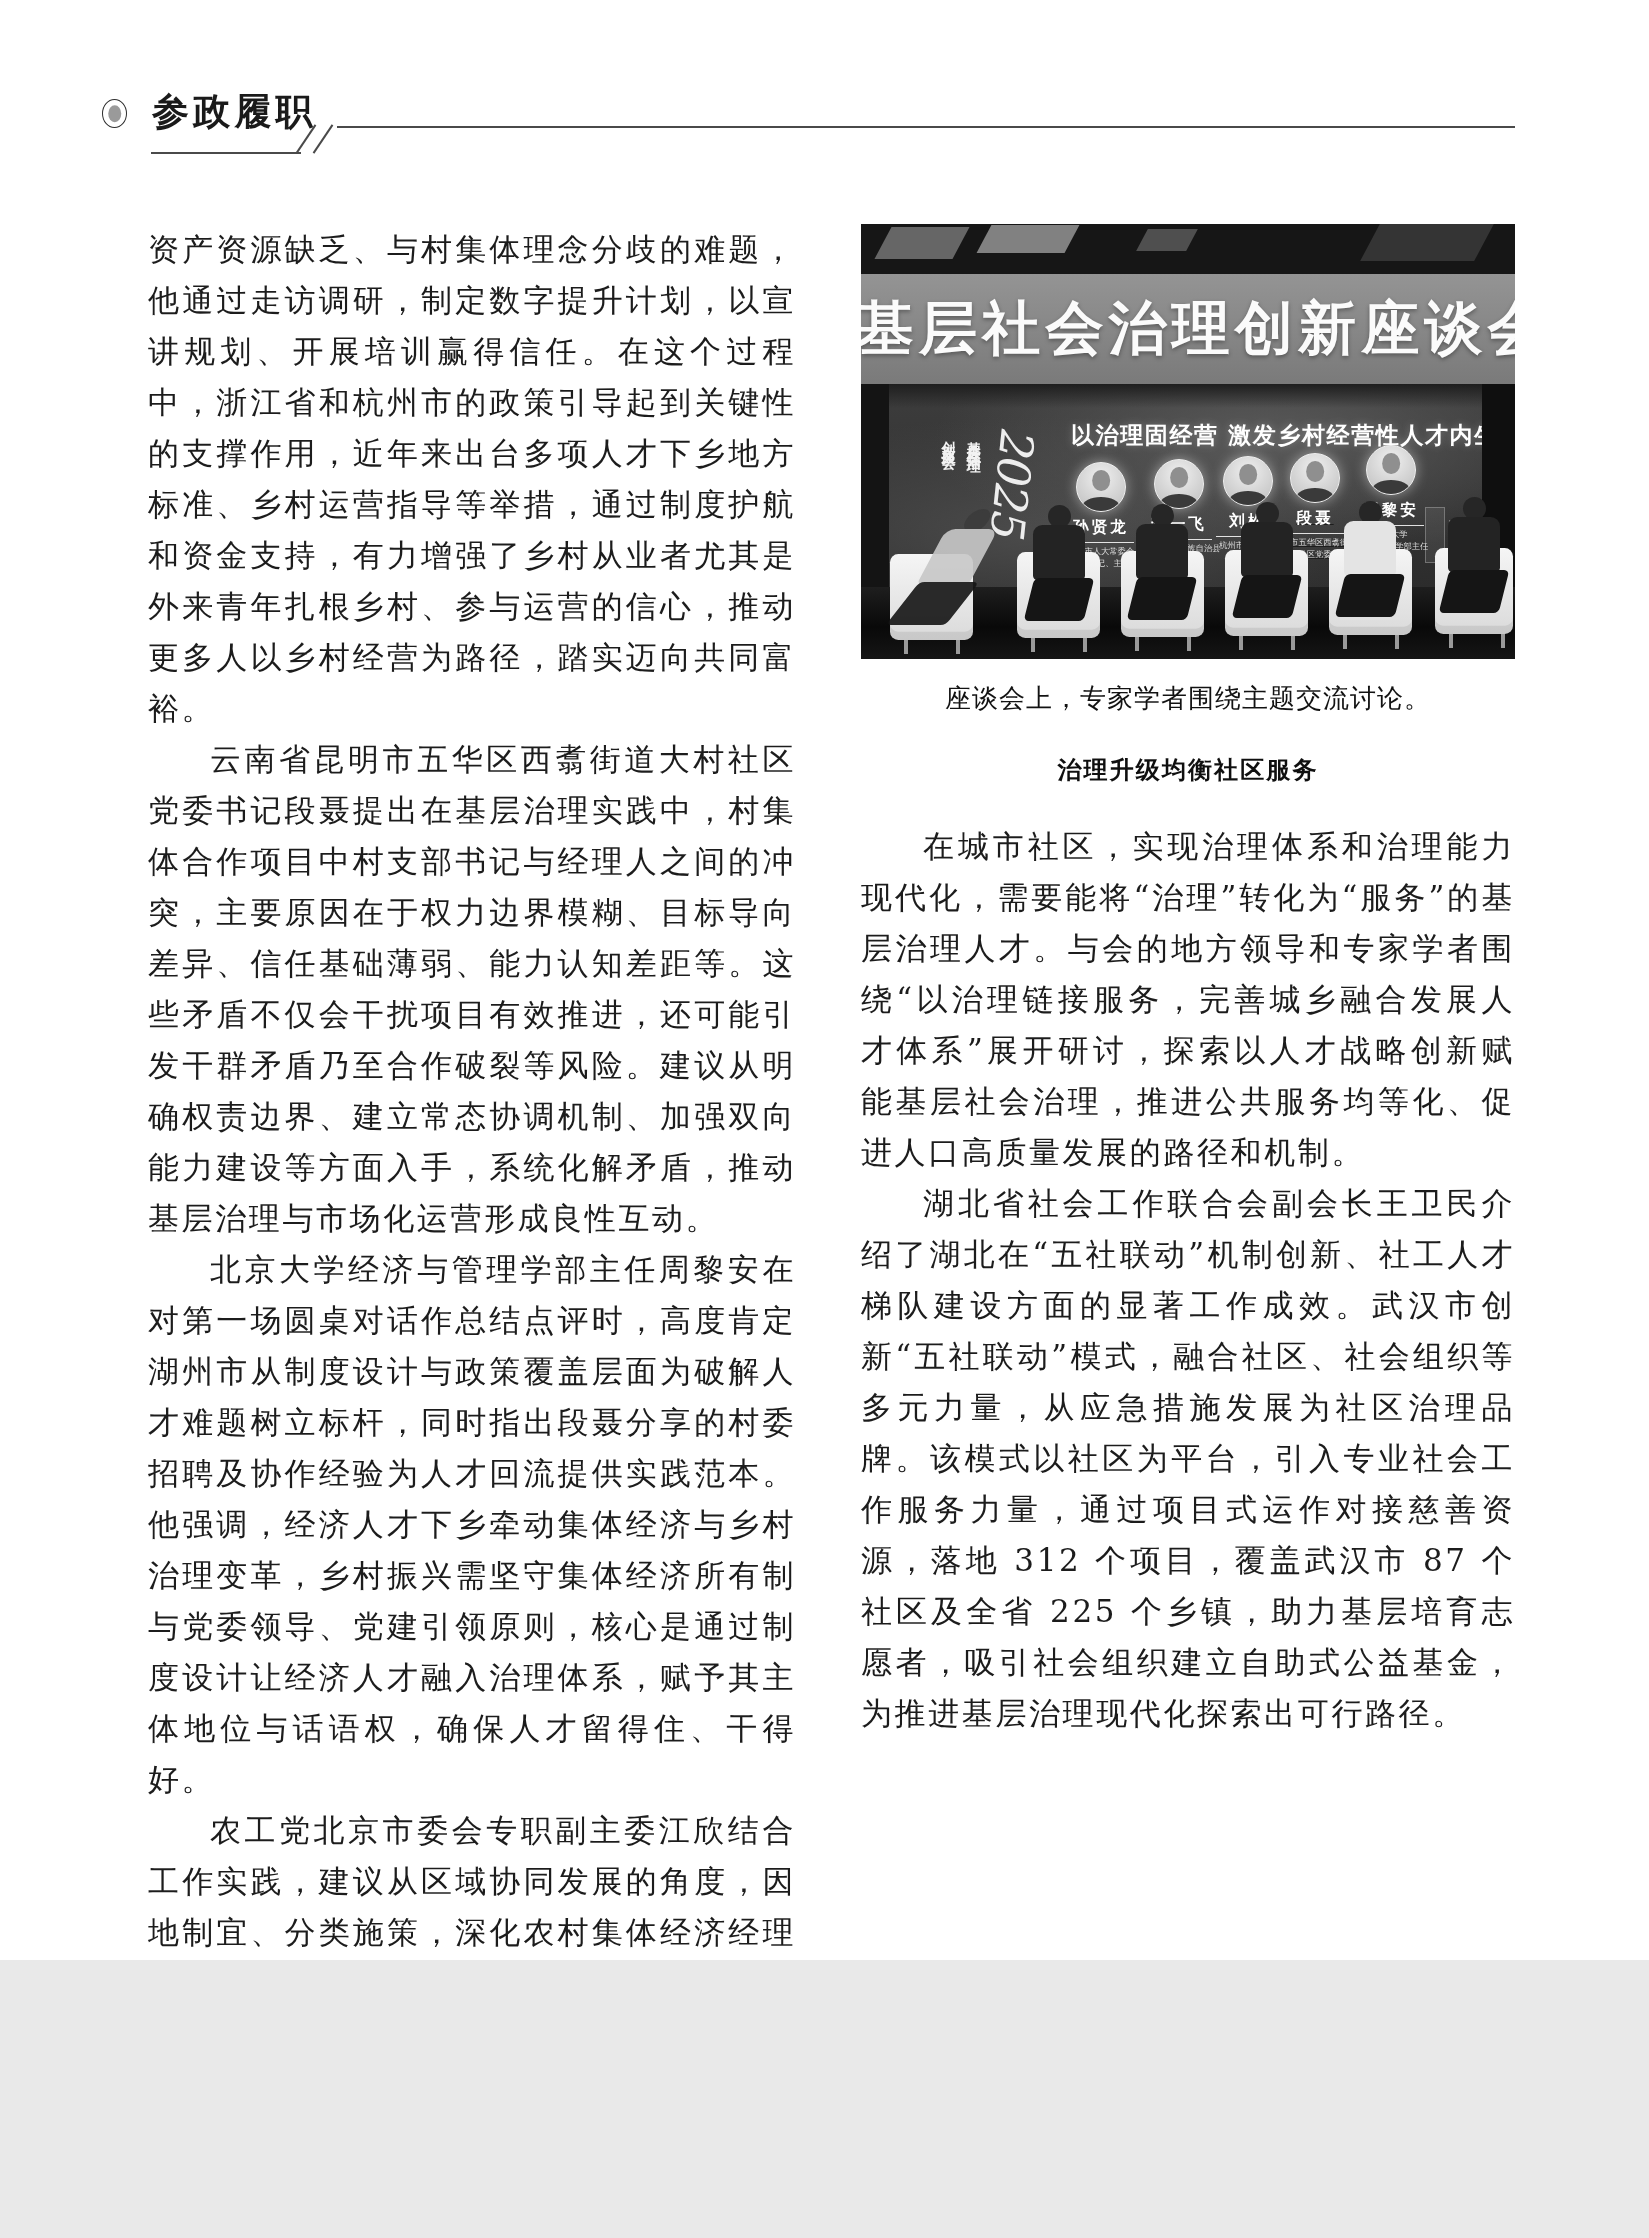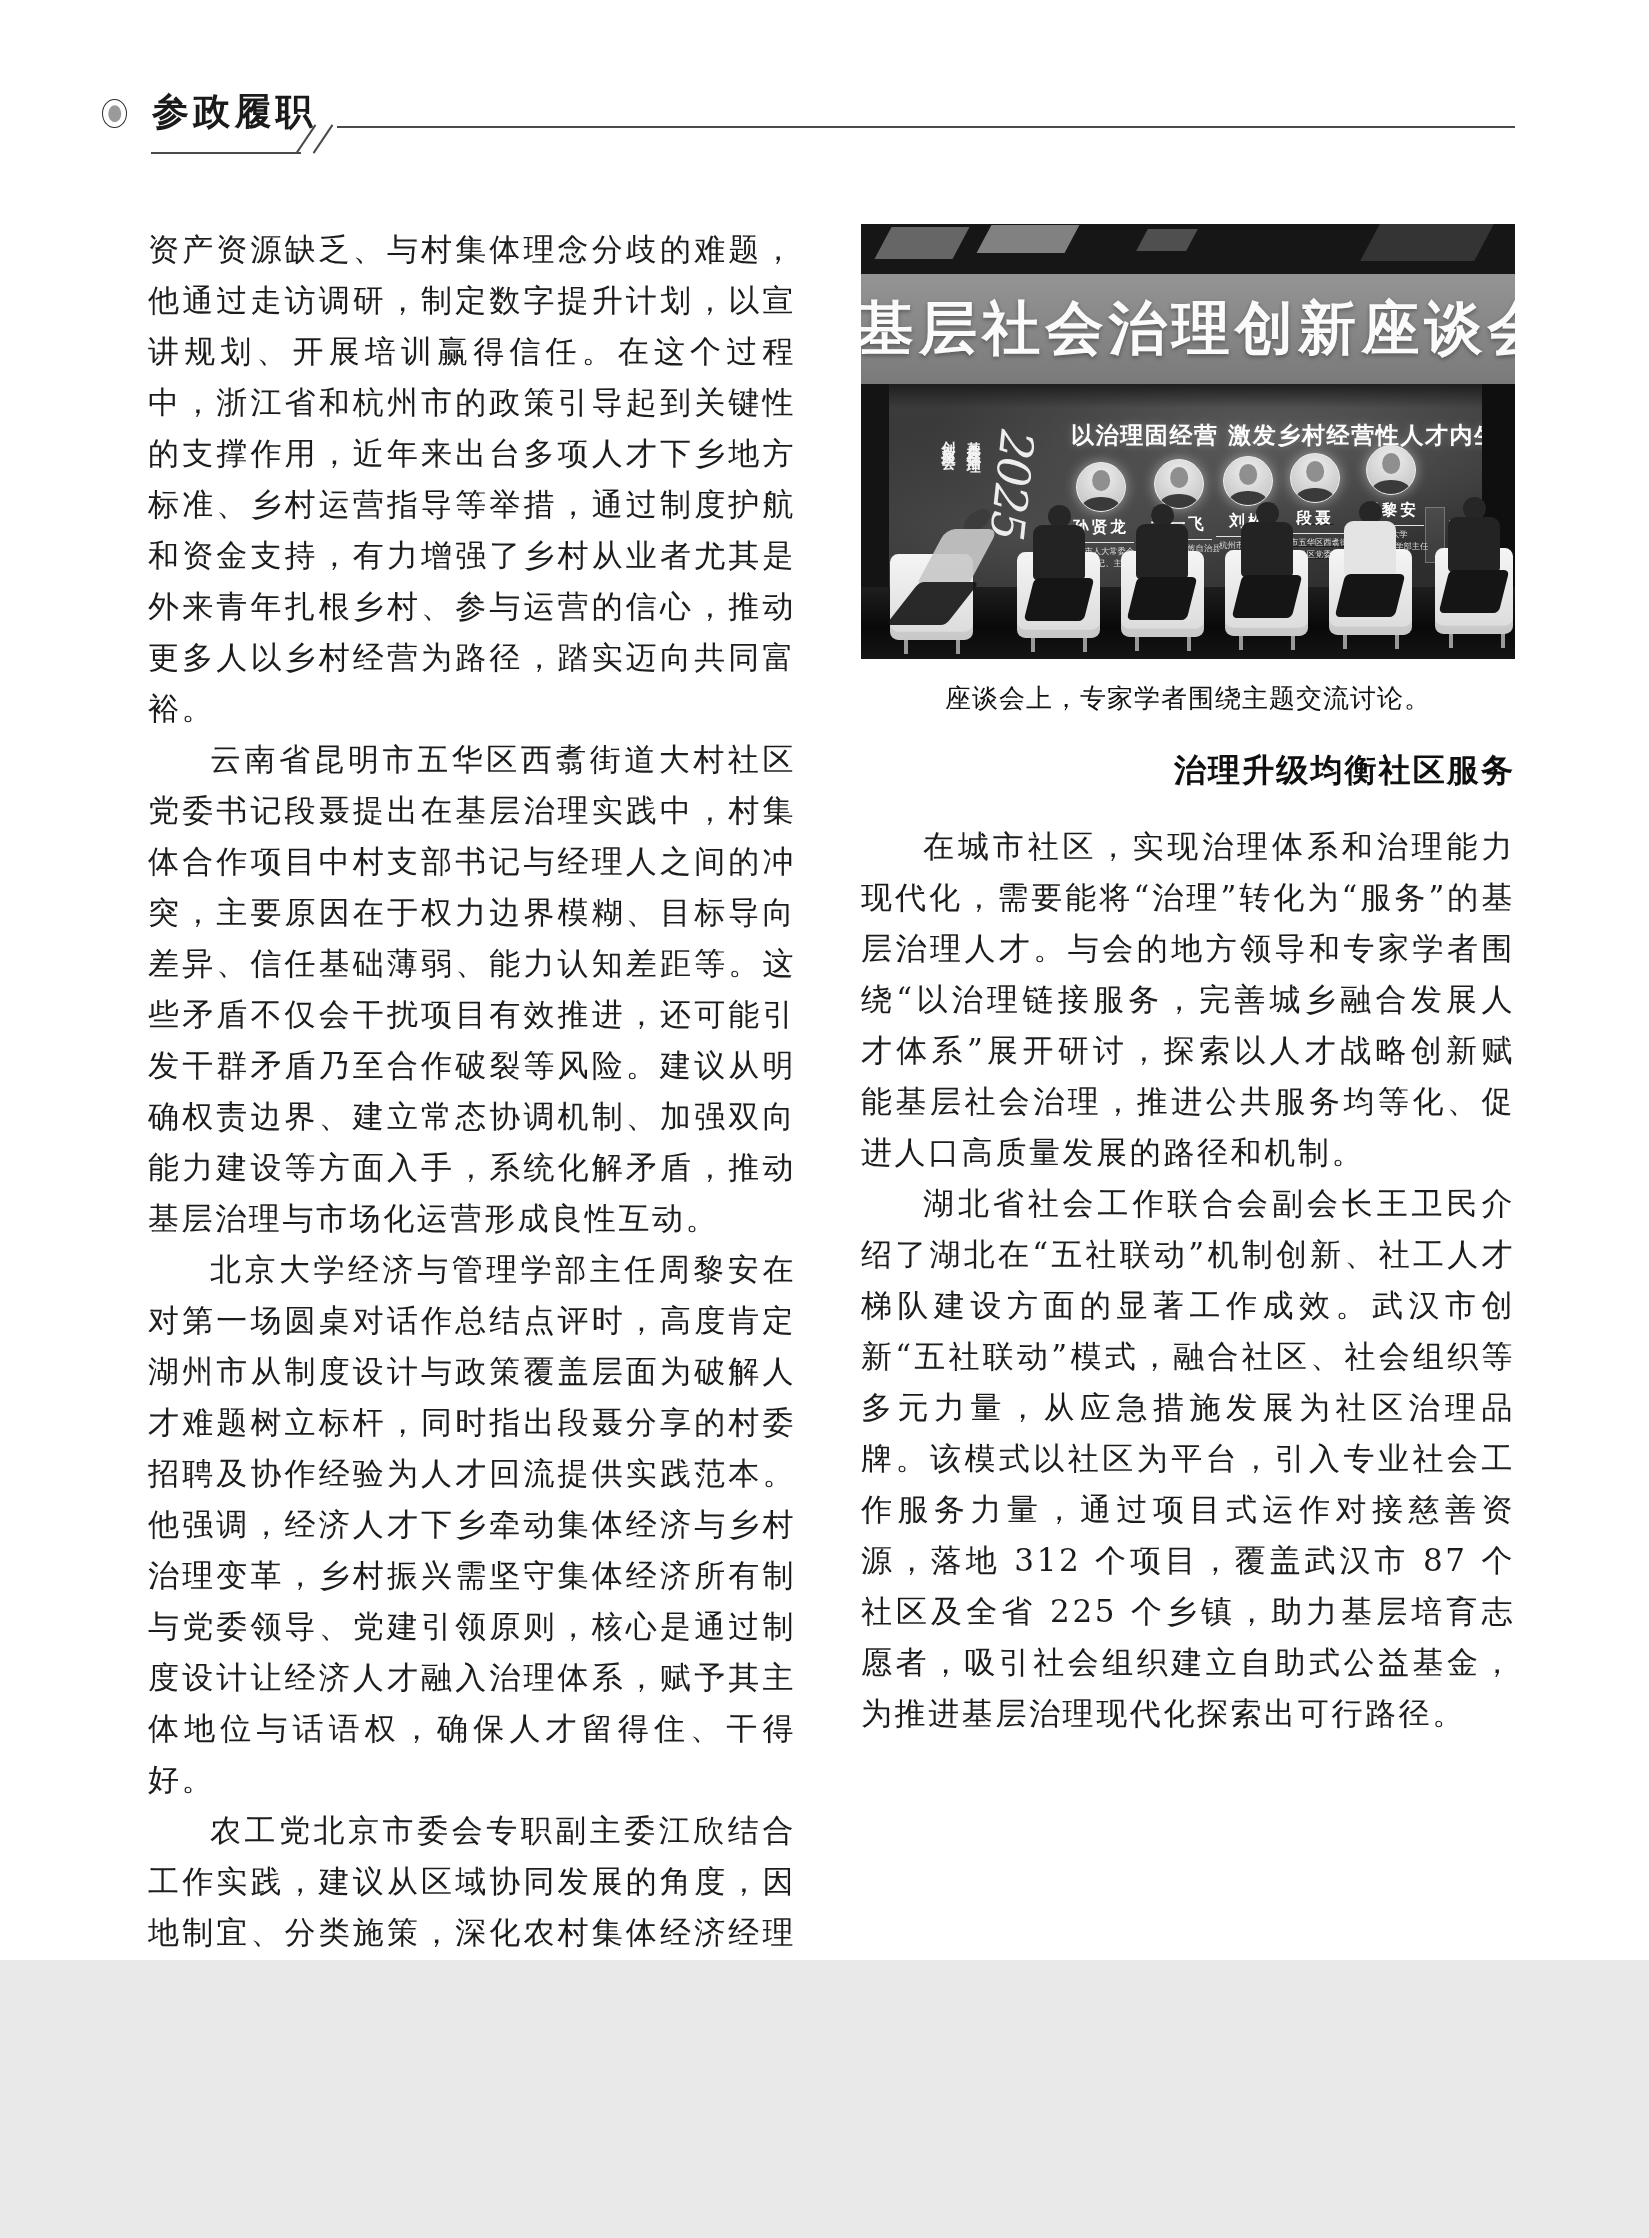--- a/index.html
+++ b/index.html
@@ -104,22 +104,22 @@
   .person.white .torso{background:#e4e4e4;}
   .pe1{left:60px;top:285px;}
   .pe2{left:167px;top:281px;}
   .pe3{left:270px;top:280px;}
   .pe4{left:375px;top:278px;}
   .pe5{left:478px;top:277px;}
   .pe6{left:582px;top:273px;}
 
   
   .caption{margin-top:22px;text-align:center;font-size:26px;letter-spacing:1px;color:#121212;}
-  .sub-heading{margin-top:27px;text-align:right;font-family:"DejaVu Sans","Liberation Sans",sans-serif;
-         font-weight:bold;font-size:32px;line-height:55px;letter-spacing:2.1px;color:#0f0f0f;}
+  .sub-heading{margin-top:27px;text-align:center;font-family:"DejaVu Sans","Liberation Sans",sans-serif;
+         font-weight:bold;font-size:24px;line-height:55px;letter-spacing:2.1px;color:#0f0f0f;}
   .rc-body{margin-top:23px;}
 
   
   .footer-num{position:absolute;left:150px;top:2116px;font-family:"DejaVu Sans","Liberation Sans",sans-serif;
          font-size:25px;color:#222;}
   .footer-center{position:absolute;left:0;top:2118px;width:100%;text-align:center;font-size:24px;
          letter-spacing:1.6px;color:#1a1a1a;}
 </style>
 </head>
 <body>

